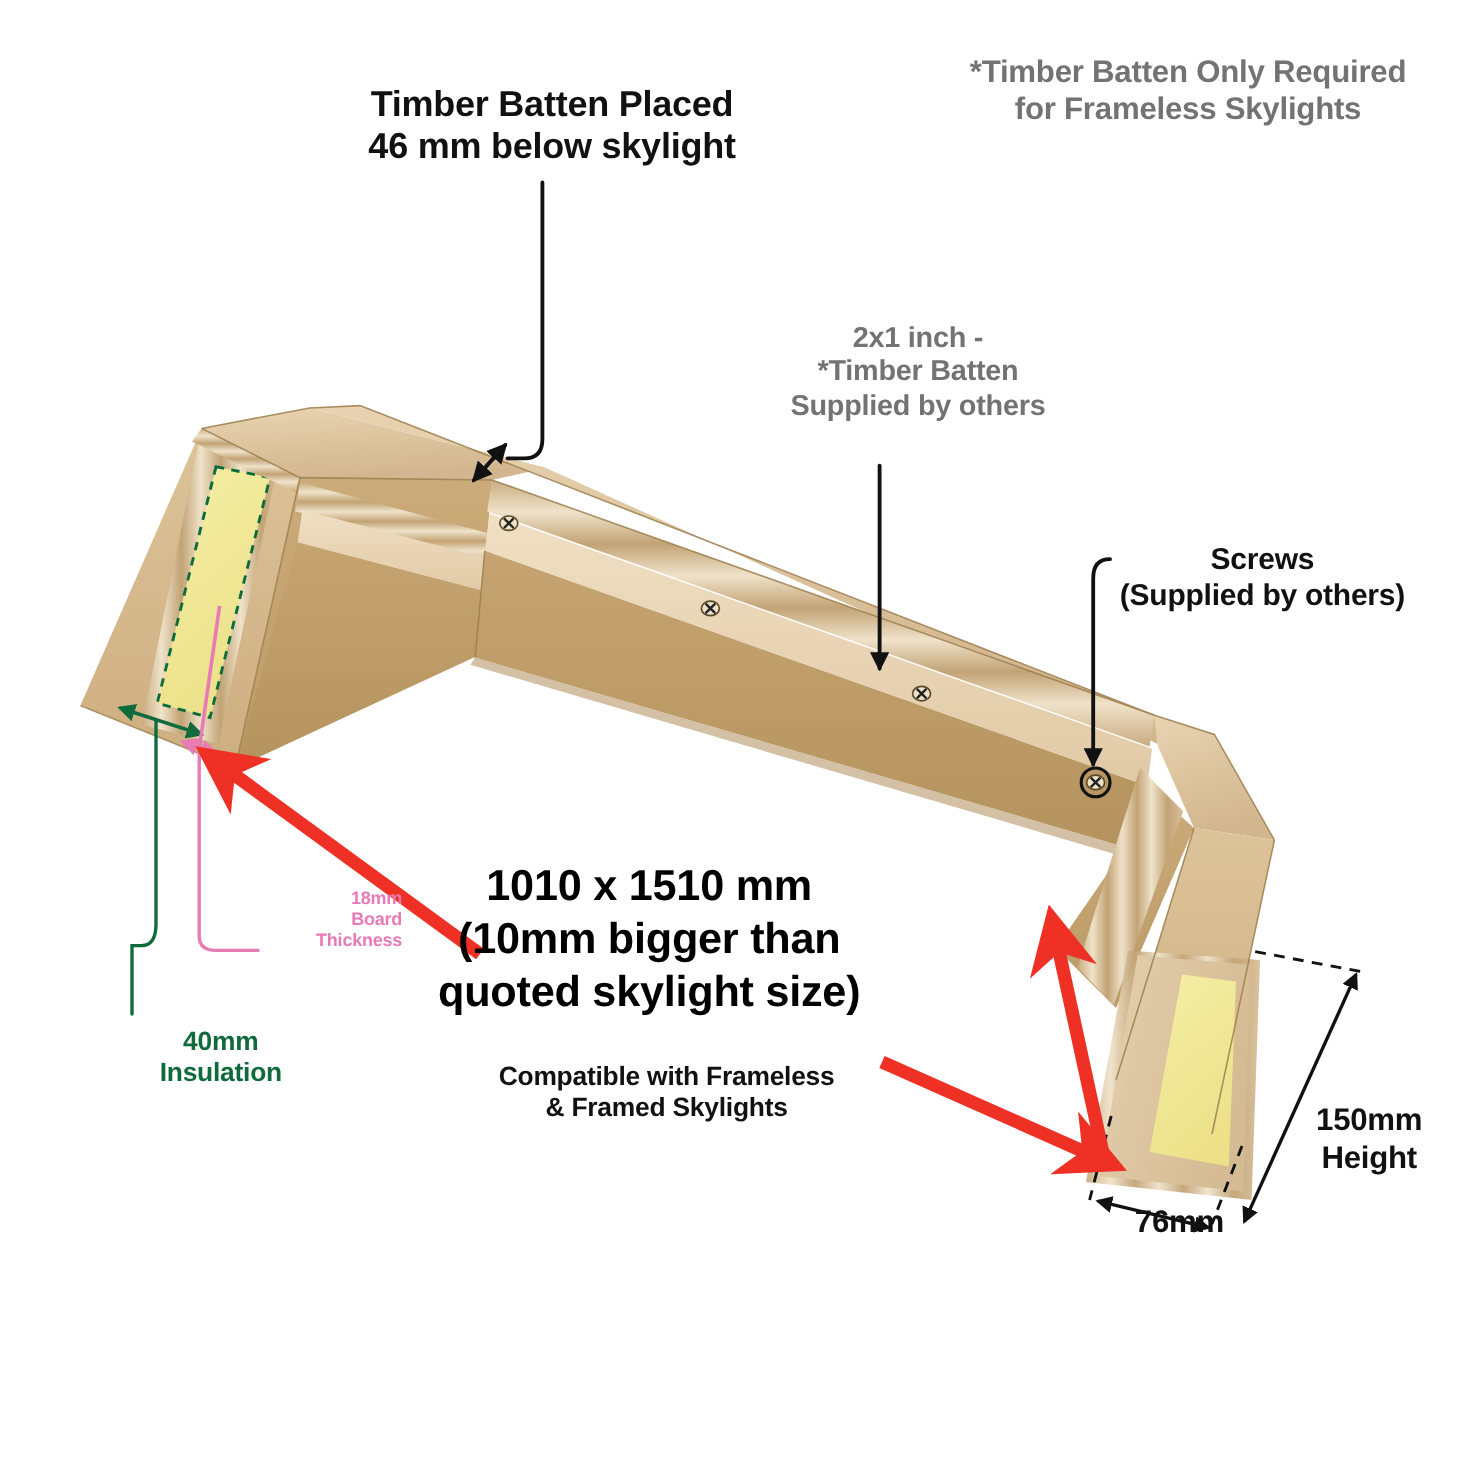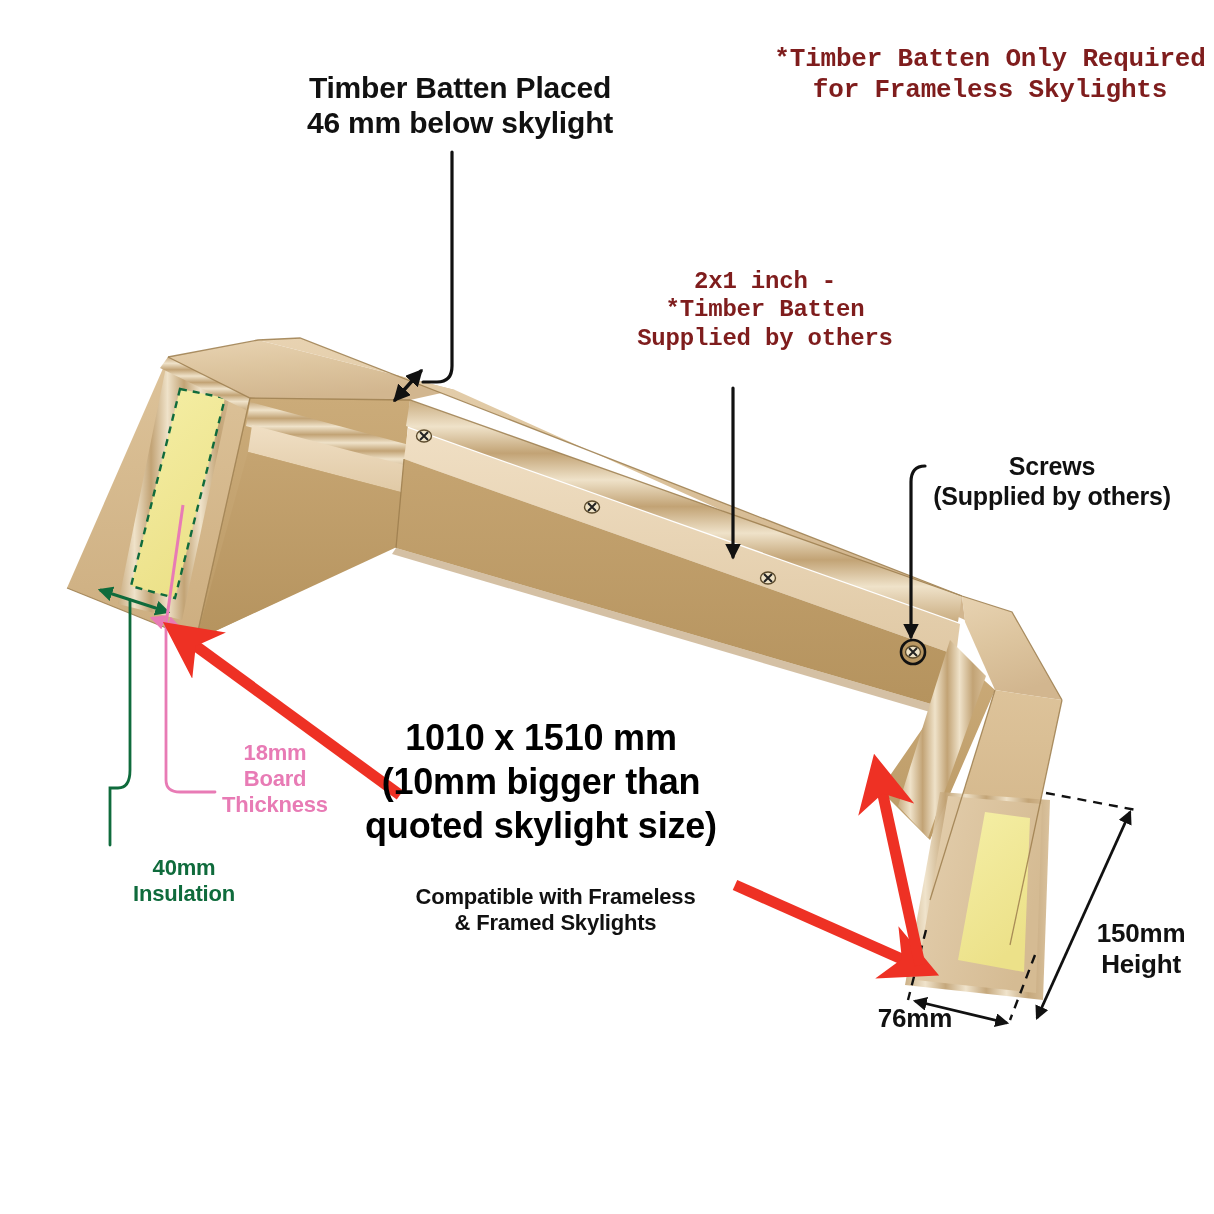--- a/index.html
+++ b/index.html
@@ -6,35 +6,35 @@
   html,body{margin:0;padding:0;background:#ffffff;}
   body{width:1214px;height:1214px;position:relative;overflow:hidden;
        font-family:"Liberation Sans","DejaVu Sans",sans-serif;}
   #stage{position:absolute;left:0;top:0;width:1214px;height:1190px;padding-left:40px;}
   svg#art{position:absolute;left:0;top:0;width:1214px;height:1214px;}
 
   .lbl{position:absolute;text-align:center;line-height:1.18;font-weight:bold;
        white-space:pre-line;letter-spacing:-0.2px;}
 
   .lbl-black{color:#111111;}
-  .lbl-blue{color:#7f1d1d;font-family:Liberation Mono, monospace;}
+  .lbl-blue{color:#737373;}
   .lbl-red{color:#000000;}
   .lbl-pink{color:#e87bb5;}
   .lbl-green{color:#0f6b3c;}
 
   #lbl-batten-placed{left:235px;top:70px;width:450px;font-size:30px;}
   #lbl-frameless-note{left:770px;top:44px;width:440px;font-size:26px;}
   #lbl-batten-2x1{left:620px;top:268px;width:290px;font-size:24px;}
   #lbl-screws{left:890px;top:452px;width:324px;font-size:25px;}
   #lbl-main-size{left:316px;top:716px;width:450px;font-size:36px;line-height:1.22;}
   #lbl-compatible{left:378px;top:884px;width:355px;font-size:22px;}
-  #lbl-board-thickness{left:215px;top:740px;width:120px;font-size:22px;text-align:center;}
+  #lbl-board-thickness{left:215px;top:740px;width:120px;font-size:15px;text-align:right;}
   #lbl-insulation{left:104px;top:855px;width:160px;font-size:22px;text-align:center;}
   #lbl-height{left:1076px;top:918px;width:130px;font-size:26px;text-align:center;}
-  #lbl-76mm{left:860px;top:1003px;width:110px;font-size:26px;text-align:center;}
+  #lbl-76mm{left:910px;top:1003px;width:110px;font-size:26px;text-align:right;}
 </style>
 </head>
 <body>
 
 <div id="stage">
 
   <svg id="art" viewBox="0 0 1214 1214">
     <defs>
 
       <linearGradient id="gTopFace" x1="0" y1="0" x2="0.3" y2="1">

